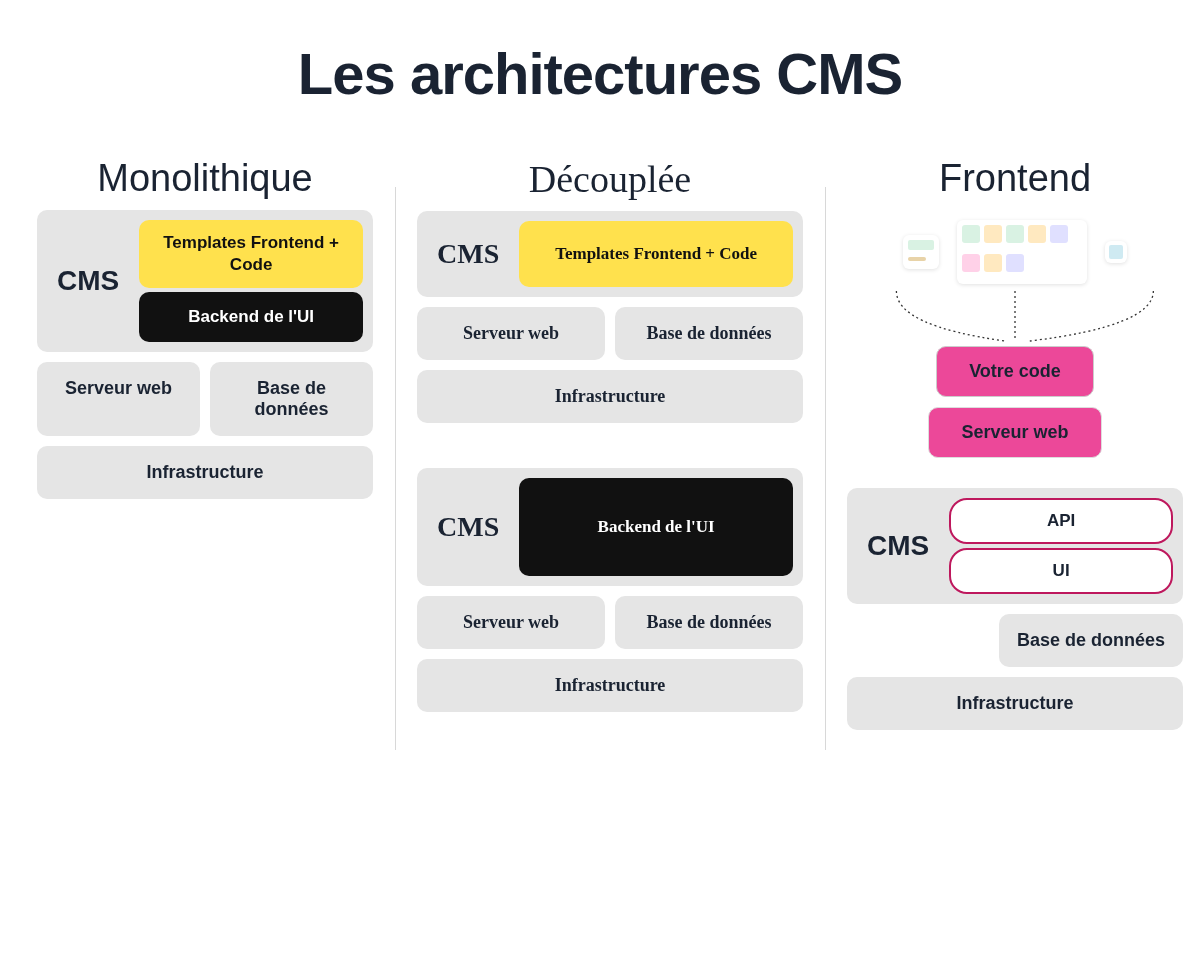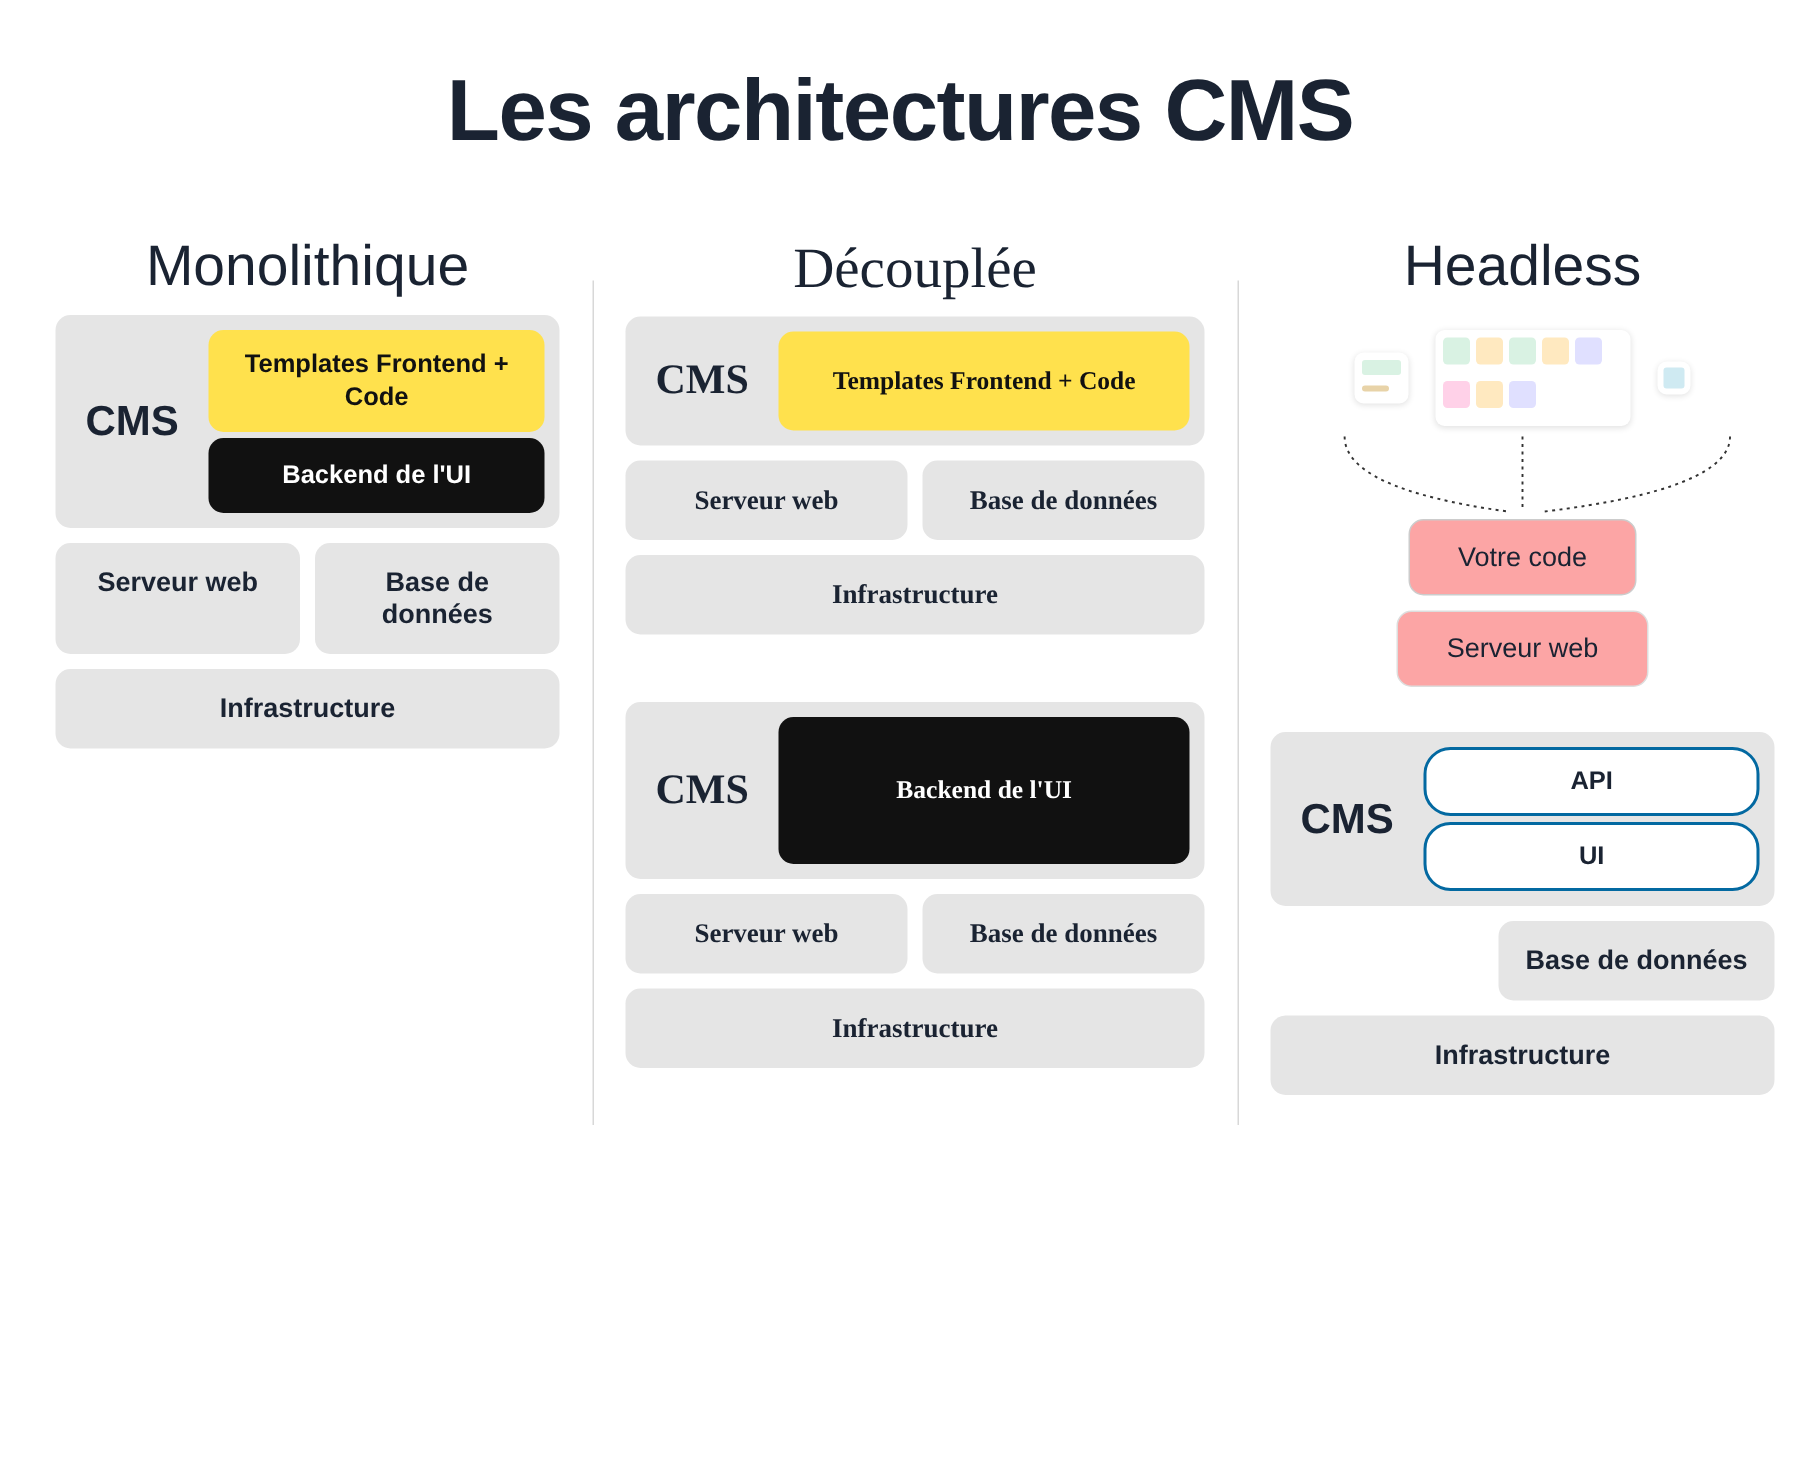--- a/index.html
+++ b/index.html
@@ -83,43 +83,43 @@
       font-size: 17px;
       font-weight: 700;
       text-align: center;
       line-height: 1.3;
     }
     .yellow { background: #ffe14d; color: #111; }
     .black { background: #111; color: #fff; padding: 14px 10px; }
     .black-big { background: #111; color: #fff; padding: 38px 10px; }
     .white-pill {
       background: #fff;
-      border: 2px solid #0369a1;
+      border: 2px solid #be185d;
       border-radius: 18px;
       padding: 10px 10px;
     }
     .row2 {
       display: flex;
       gap: 10px;
       margin-bottom: 10px;
     }
     .row2 .box { flex: 1; margin-bottom: 0; }
     .row-right {
       display: flex;
       justify-content: flex-end;
       margin-bottom: 10px;
     }
     .row-right .box { margin-bottom: 0; }
     .small-box {
-      background: #fca5a5;
+      background: #ec4899;
       border: 1px solid #ddd;
       border-radius: 10px;
       padding: 14px 32px;
       font-size: 18px;
-      font-weight: 400;
+      font-weight: 700;
       margin: 0 auto 10px;
       text-align: right;
       width: fit-content;
     }
     .thumbs {
       display: flex;
       align-items: center;
       justify-content: center;
       gap: 18px;
       margin: 12px 0 4px;
@@ -204,21 +204,21 @@
 
     <div class="row2">
       <div class="box">Serveur web</div>
       <div class="box">Base de données</div>
     </div>
 
     <div class="box">Infrastructure</div>
   </div>
 
   <div class="col">
-    <div class="col-title">Headless</div>
+    <div class="col-title">Frontend</div>
 
     <div class="thumbs">
       <div class="thumb small">
         <div style="width:100%;height:10px;background:#d9f2e3;border-radius:2px;"></div>
         <div style="width:70%;height:4px;background:#e8d3a8;border-radius:2px;"></div>
       </div>
       <div class="thumb big">
         <div style="width:18px;height:18px;background:#d9f2e3;border-radius:3px;"></div>
         <div style="width:18px;height:18px;background:#ffe9c0;border-radius:3px;"></div>
         <div style="width:18px;height:18px;background:#d9f2e3;border-radius:3px;"></div>

